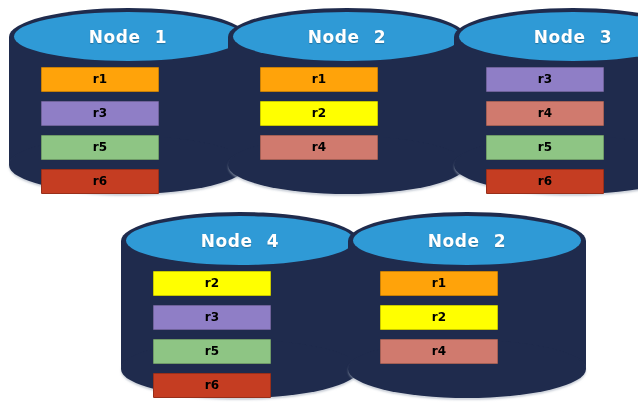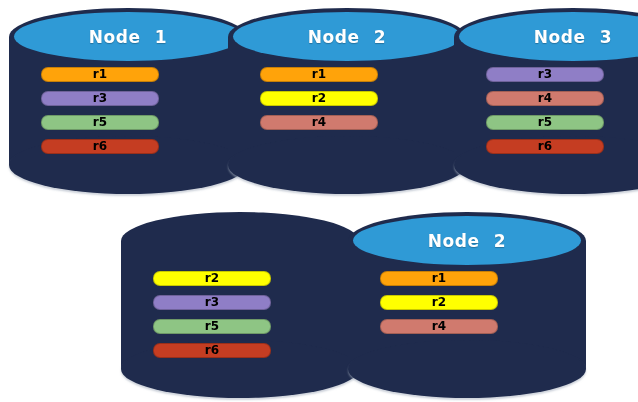--- a/index.html
+++ b/index.html
@@ -70,22 +70,22 @@
   .bars {
     position: absolute;
     top: 59px;
     left: 32px;
     width: 118px;
     display: flex;
     flex-direction: column;
     gap: 9px;
   }
   .bar {
-    height: 15px;
-    border-radius: 7px;
+    height: 25px;
+    border-radius: 1px;
     border: 1px solid rgba(0,0,0,0.22);
     box-sizing: border-box;
     display: flex;
     align-items: center;
     justify-content: center;
   }
   .bar span {
     color: var(--bar-text, #000000);
     font-weight: bold;
     font-size: 12px;
@@ -157,20 +157,23 @@
         </div>
         <div class="bar" style="background: rgb(197, 61, 34);">
           <span>r6</span>
         </div>
       </div>
     </div>
     <div class="node pos-3">
       <div class="cyl-top"></div>
       <div class="cyl-body"></div>
       <div class="cyl-bottom"></div>
+      <div class="cyl-face">
+        <span class="node-label">Node 4</span>
+      </div>
       <div class="bars">
         <div class="bar" style="background: rgb(255, 255, 0);">
           <span>r2</span>
         </div>
         <div class="bar" style="background: rgb(143, 126, 198);">
           <span>r3</span>
         </div>
         <div class="bar" style="background: rgb(142, 197, 132);">
           <span>r5</span>
         </div>

